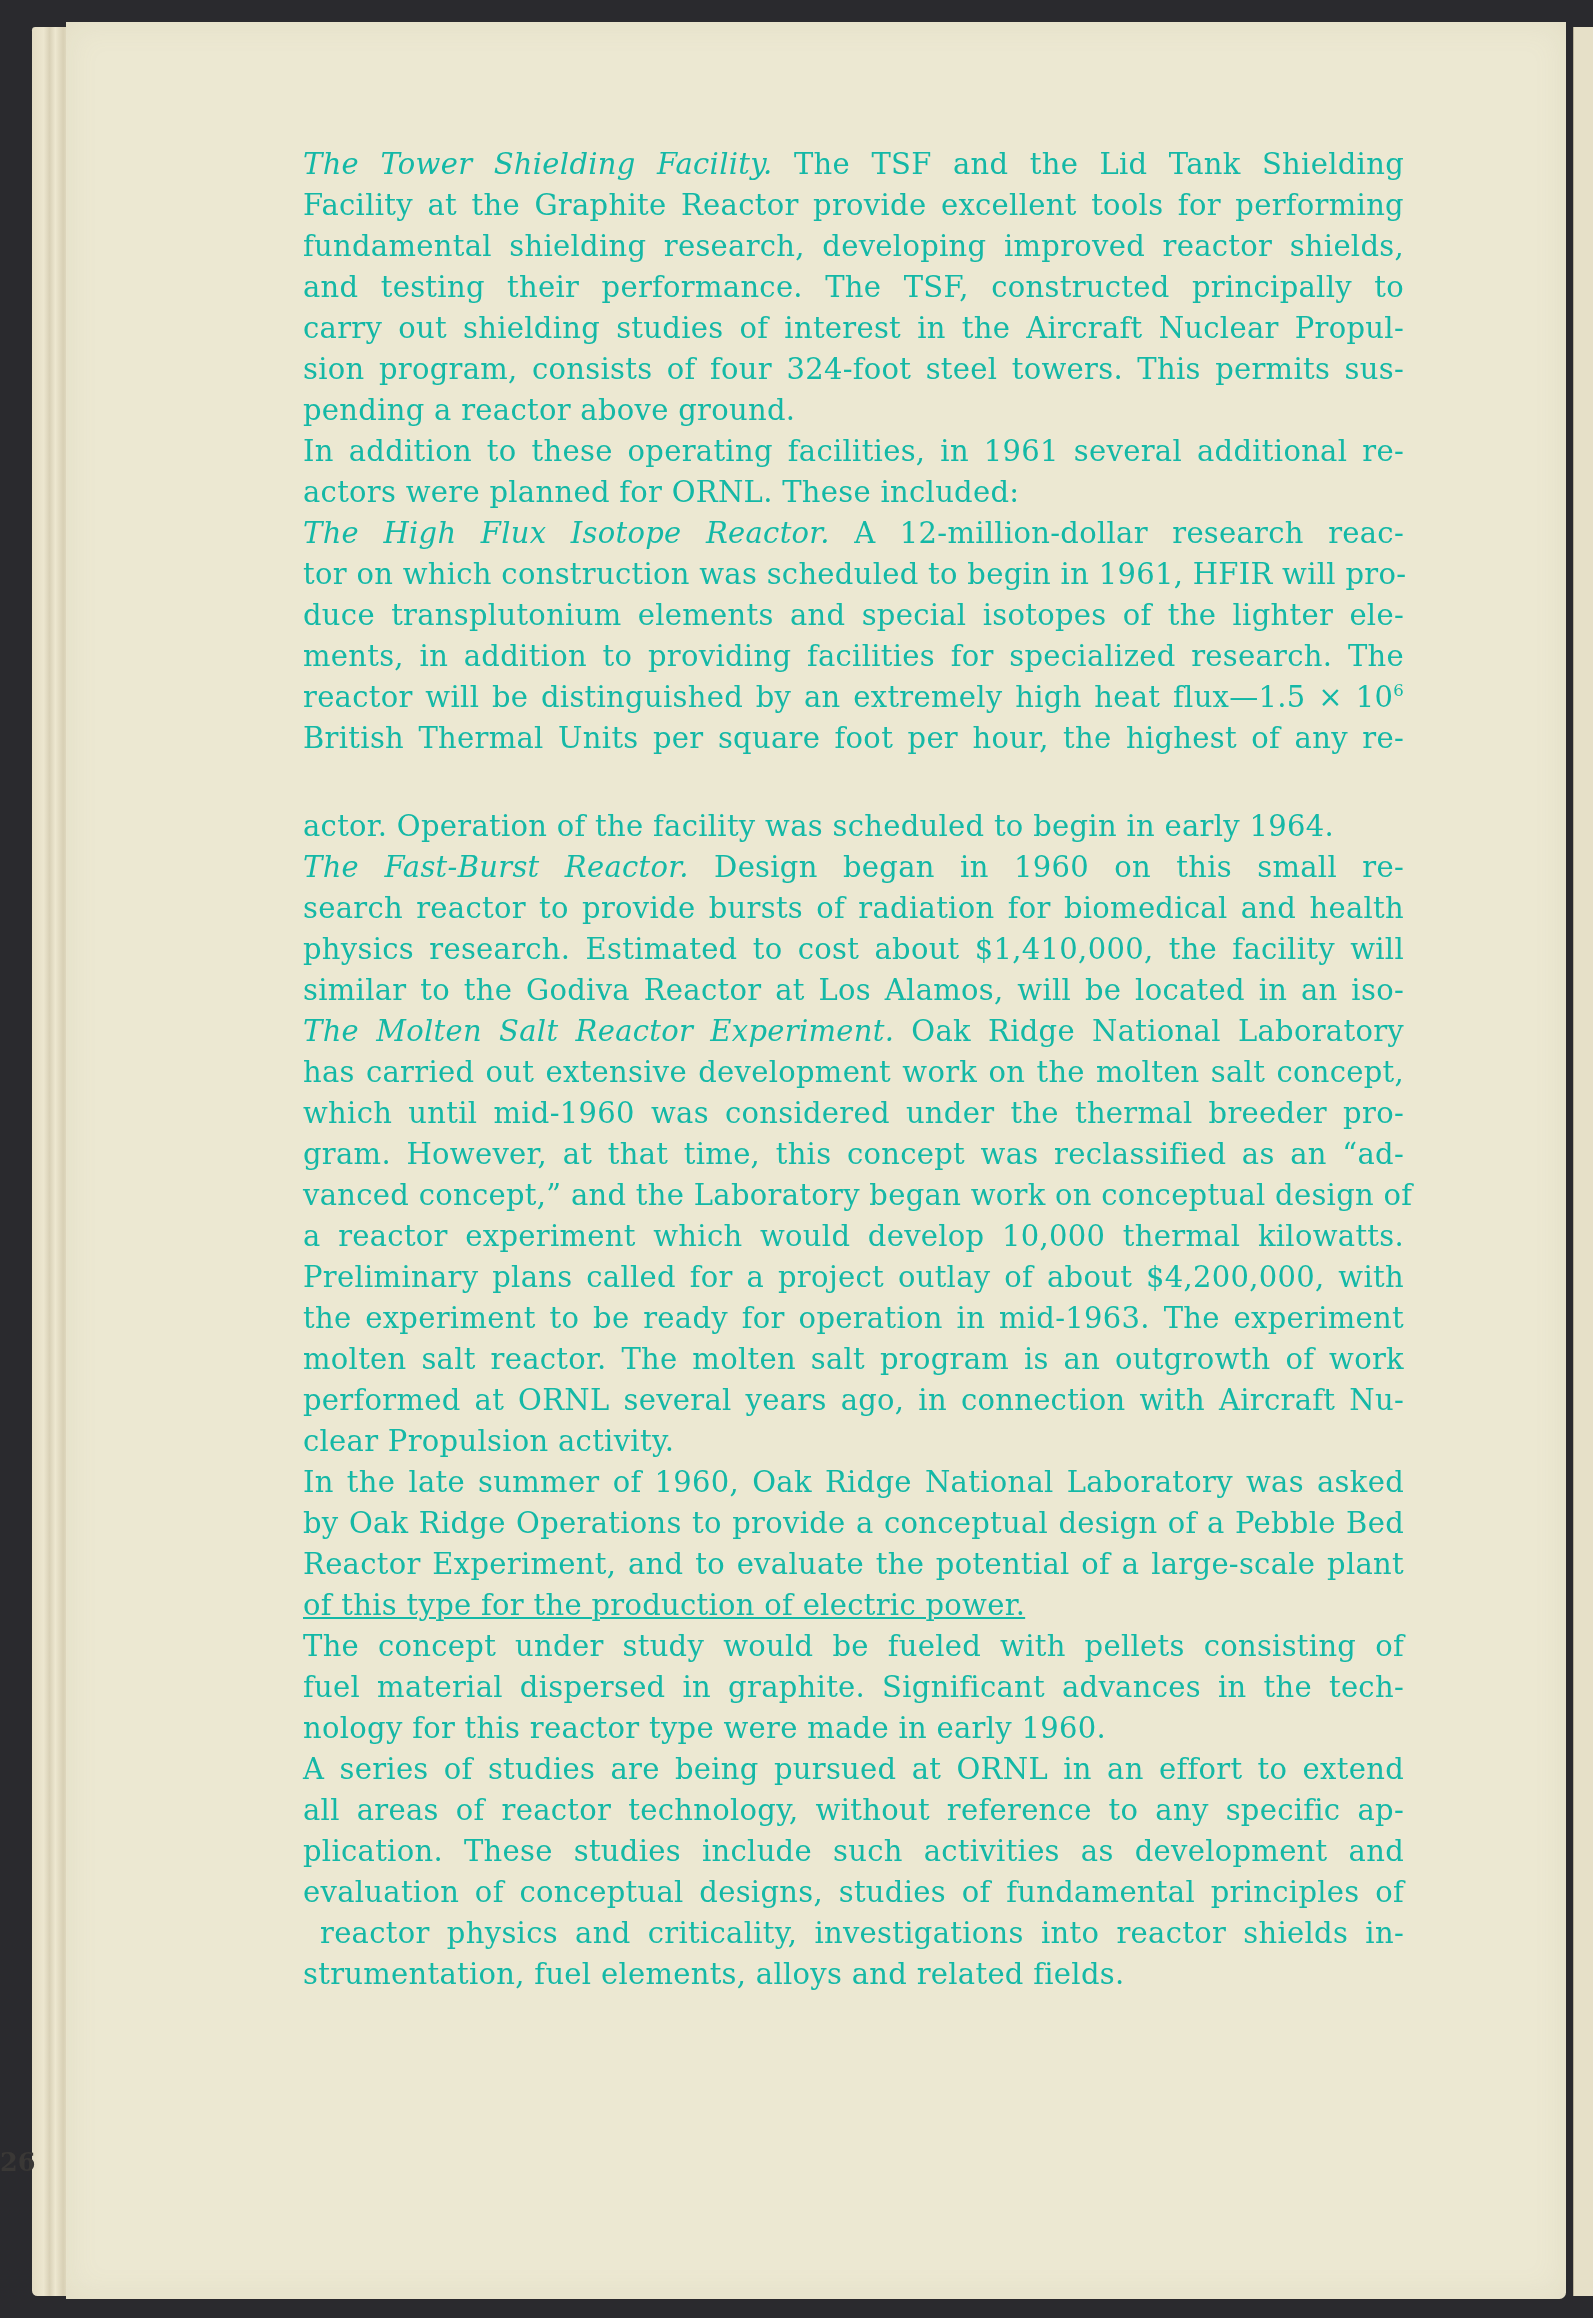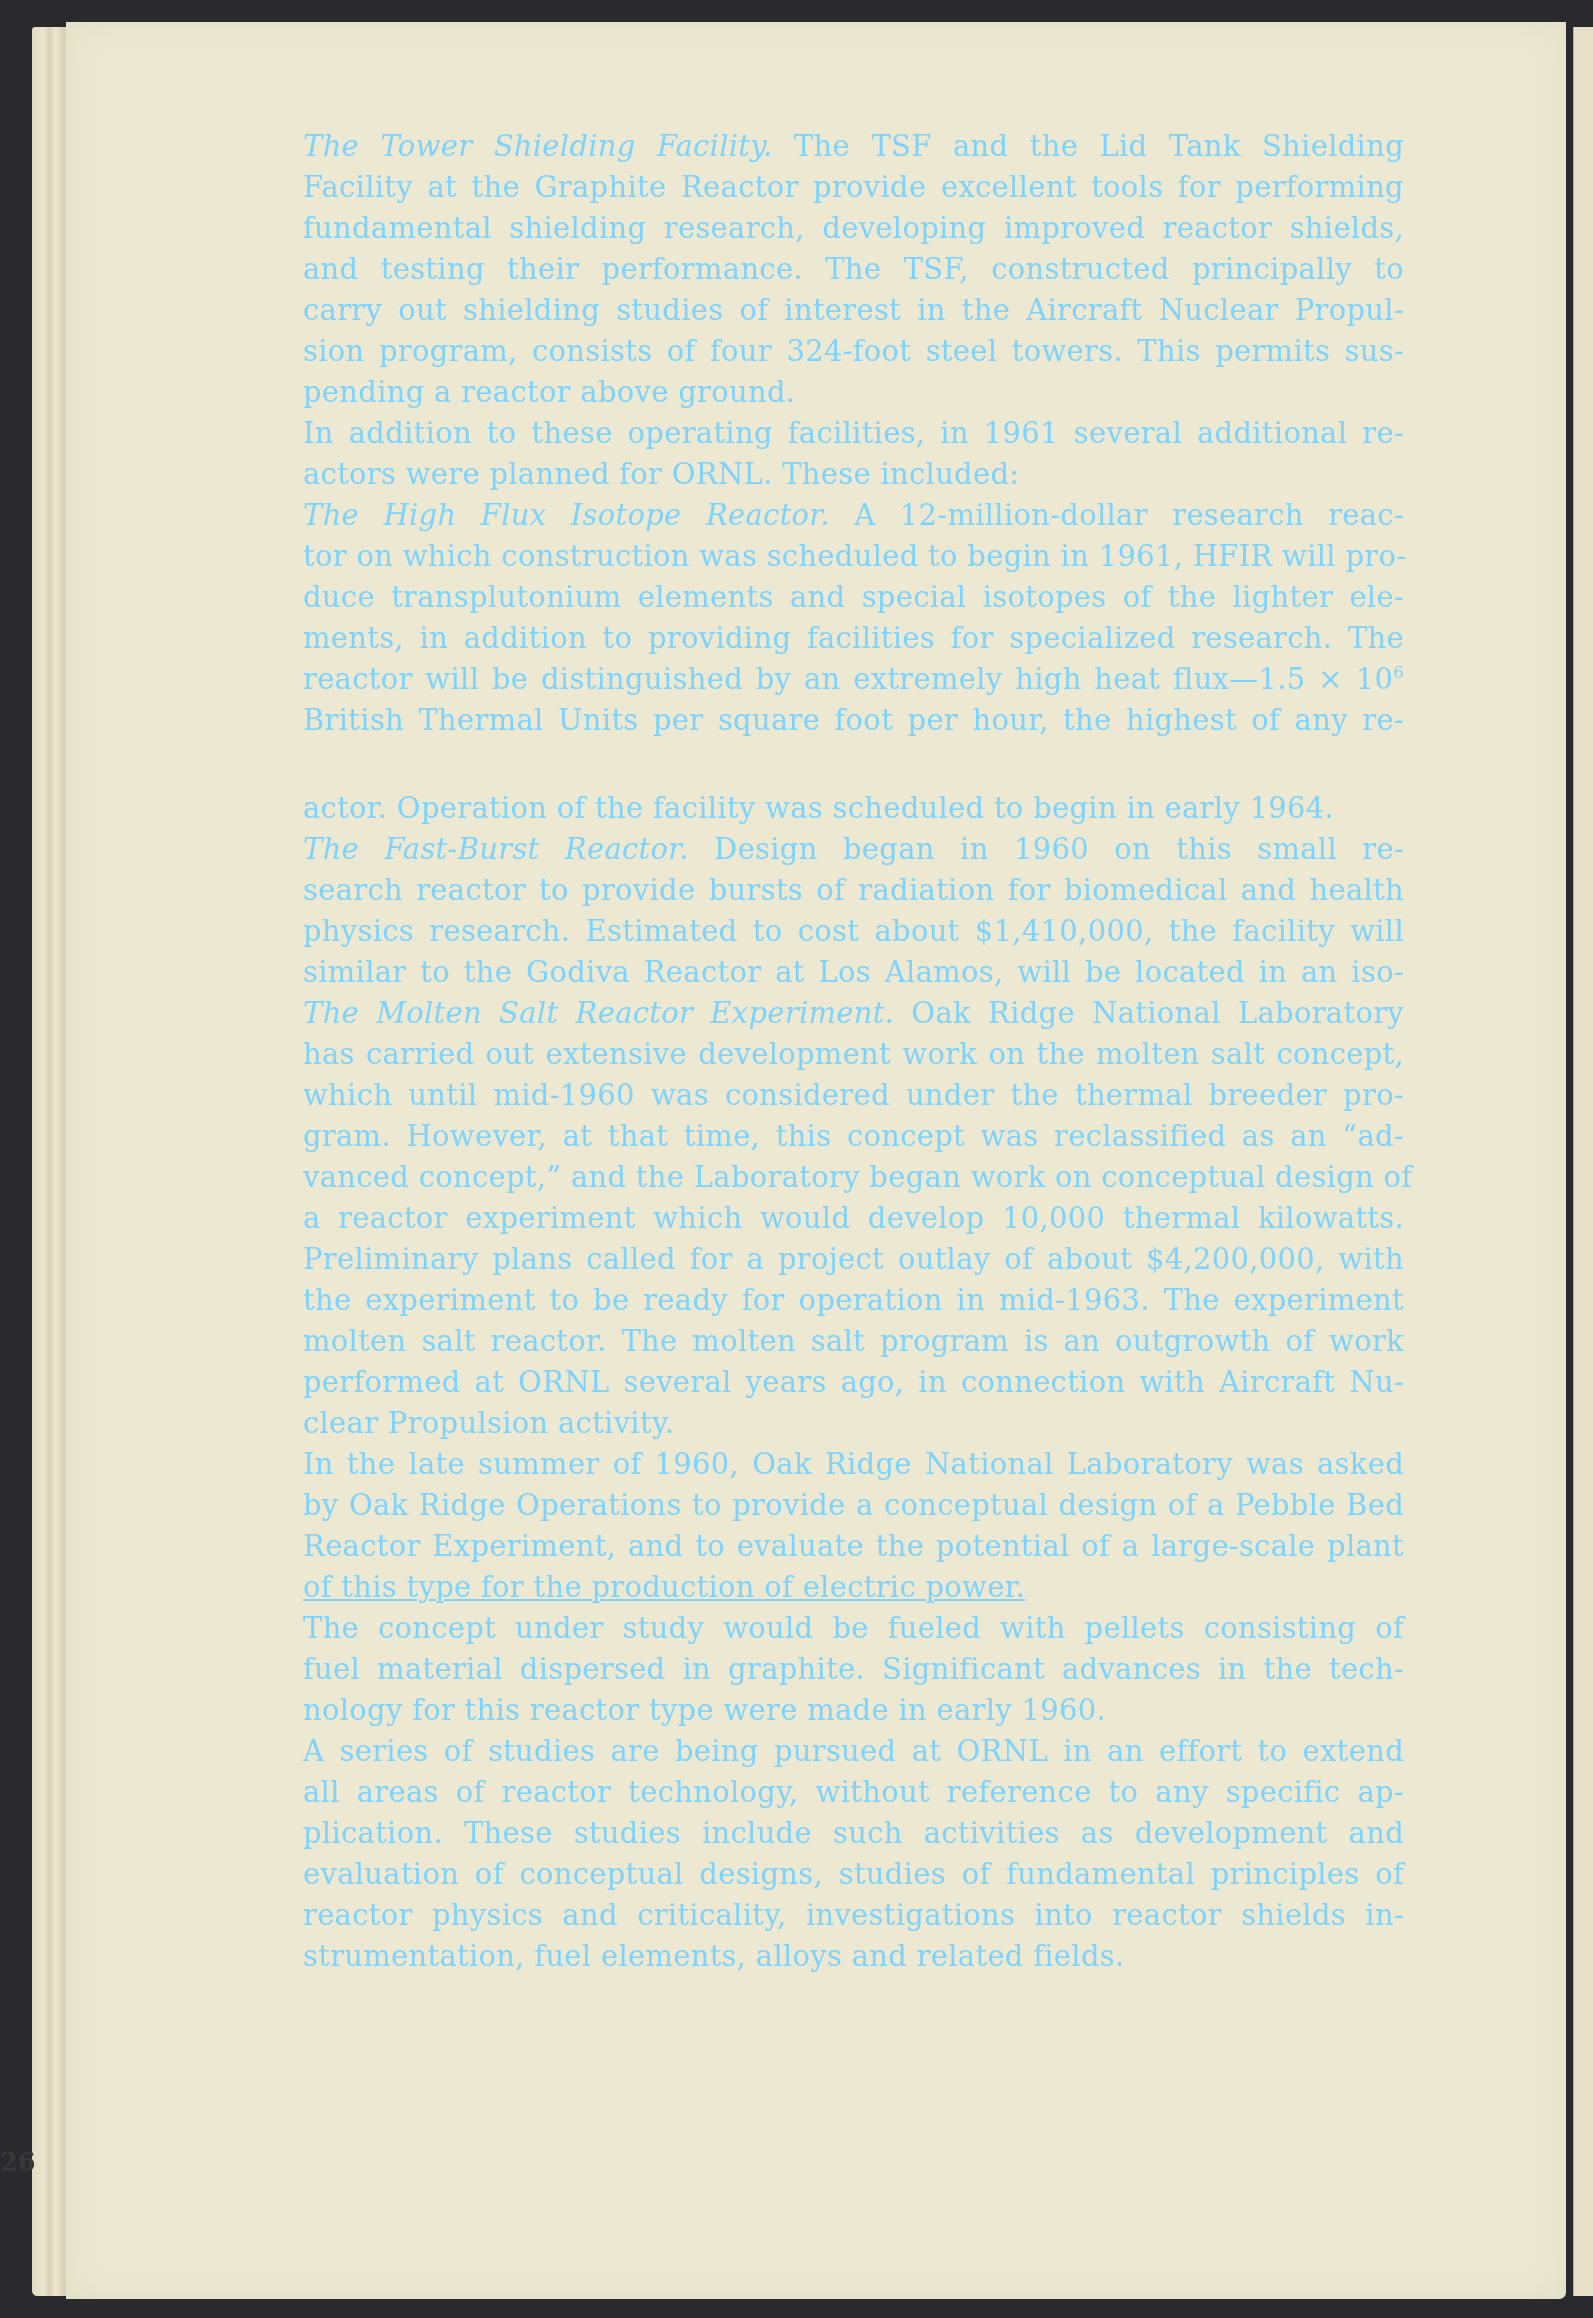--- a/index.html
+++ b/index.html
@@ -17,22 +17,22 @@
       position:absolute; left:66px; top:22px; width:1500px; height:2277px;
       background:#ece8d2;
       border-radius:0 0 6.6px 0;
       box-shadow: inset 0 0 33px rgba(160,150,110,0.12);
     }
     .paper-edge-right {
       position:absolute; left:1573px; top:26.6px; width:20.5px; height:2269px;
       background:#e6e0c8; border-left:1.1px solid #b9b29a;
     }
     .text-column {
-      position:absolute; left:303px; top:126px; width:1101px;
-      color:#7dd3fc;
+      position:absolute; left:303px; top:144px; width:1101px;
+      color:#14b8a6;
       font-size:29px; line-height:41px;
       text-align:justify;
       letter-spacing:0.3px;
     }
     .text-column p { margin:0; text-indent:0; }
     .lead {
       font-style:italic;
     }
     .line { display:block; text-align:justify; text-align-last:justify; white-space:nowrap; }
     .line.last { text-align-last:left; }
@@ -101,19 +101,19 @@
     <p>
       <span class="line" style="padding-left: 0px; display: block;"><span>The concept under study would be fueled with pellets consisting of</span></span>
       <span class="line" style="display: block;"><span>fuel material dispersed in graphite. Significant advances in the tech-</span></span>
       <span class="line last" style="display: block;"><span>nology for this reactor type were made in early 1960.</span></span>
     </p>
     <p>
       <span class="line" style="padding-left: 0px; display: block;"><span>A series of studies are being pursued at ORNL in an effort to extend</span></span>
       <span class="line" style="display: block;"><span>all areas of reactor technology, without reference to any specific ap-</span></span>
       <span class="line" style="display: block;"><span>plication. These studies include such activities as development and</span></span>
       <span class="line" style="display: block;"><span>evaluation of conceptual designs, studies of fundamental principles of</span></span>
-      <span class="line" style="display: block;"><span>reactor physics and criticality, investigations into reactor shields in-</span></span>
+      <span class="line" style="display: block; margin-left: 17px;"><span>reactor physics and criticality, investigations into reactor shields in-</span></span>
       <span class="line last" style="display: block;"><span>strumentation, fuel elements, alloys and related fields.</span></span>
     </p>
   </div>
 
 <div class="page-number">26</div>
 
 
 </body></html>

